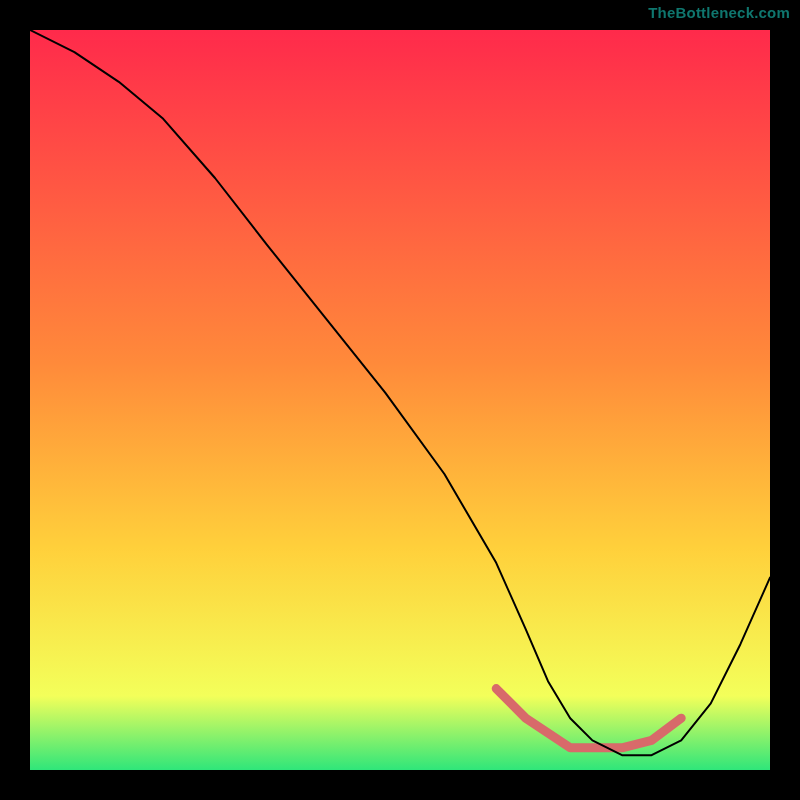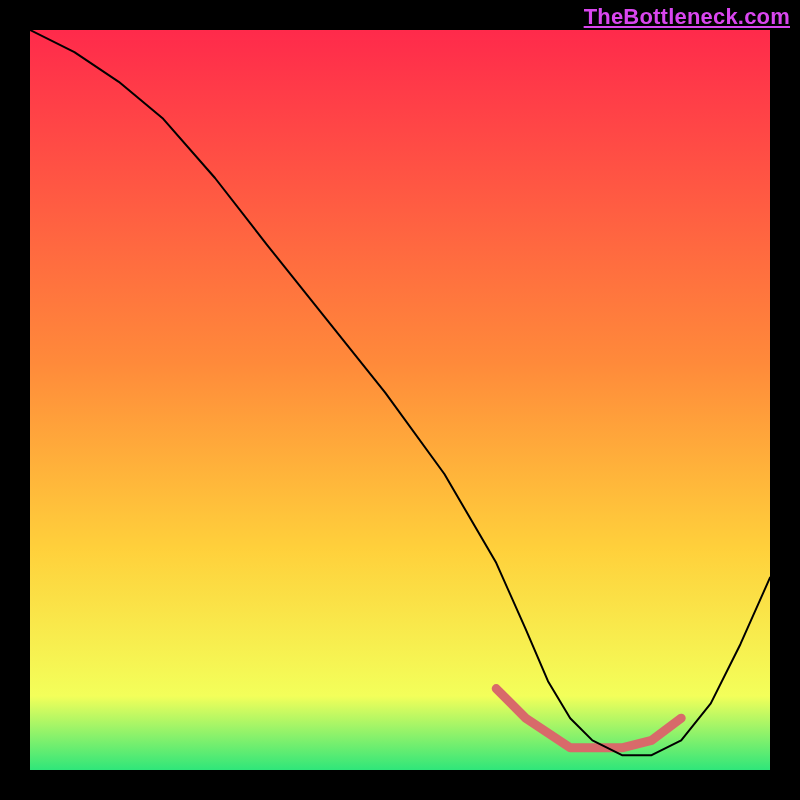--- a/index.html
+++ b/index.html
@@ -13,26 +13,25 @@
   }
   .stage {
     position: relative;
     width: 800px;
     height: 800px;
   }
   .watermark {
     position: absolute;
     top: 4px;
     right: 10px;
-    color: #d946ef;
-    font-size: 22px;
+    color: #0f766e;
+    font-size: 15px;
     font-weight: 600;
     letter-spacing: 0.2px;
     z-index: 5;
-    text-decoration: underline;
   }
   .plot {
     position: absolute;
     left: 30px;
     top: 30px;
     width: 740px;
     height: 740px;
     overflow: hidden;
     z-index: 1;
   }

